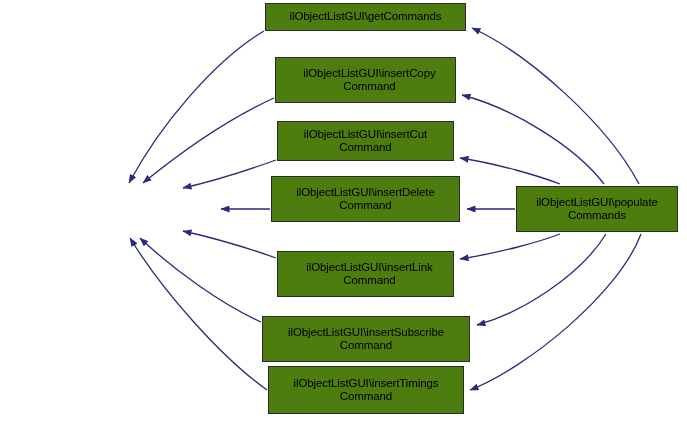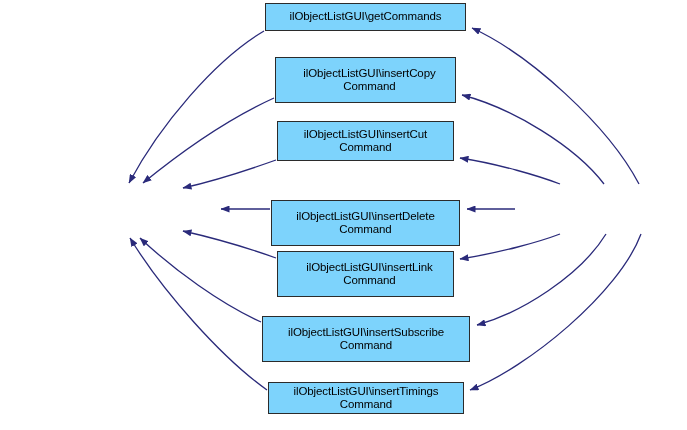--- a/index.html
+++ b/index.html
@@ -22,21 +22,21 @@
     left: 0;
     top: 0;
     width: 687px;
     height: 430px;
     pointer-events: none;
   }
   .node {
     position: absolute;
     box-sizing: border-box;
     border: 1px solid #2b2b2b;
-    background: #7dd3fc;
+    background: #4d7c0f;
     color: #000000;
     font-size: 11.5px;
     line-height: 13.5px;
     text-align: center;
     display: flex;
     align-items: center;
     justify-content: center;
     z-index: 5;
     letter-spacing: -0.1px;
   }
@@ -91,34 +91,38 @@
   <div class="node" style="left:275px; top:57px; width:181px; height:46px;padding-left:8px;">
     <span class="node-label">ilObjectListGUI\insertCopy
 Command</span>
   </div>
 
   <div class="node" style="left:277px; top:121px; width:177px; height:40px;">
     <span class="node-label">ilObjectListGUI\insertCut
 Command</span>
   </div>
 
-  <div class="node" style="left:271px; top:200px; width:189px; height:46px;">
+  <div class="node" style="left:271px; top:176px; width:189px; height:46px;">
     <span class="node-label">ilObjectListGUI\insertDelete
 Command</span>
   </div>
 
   <div class="node" style="left:277px; top:251px; width:177px; height:46px;padding-left:8px;">
     <span class="node-label">ilObjectListGUI\insertLink
 Command</span>
   </div>
 
   <div class="node" style="left:262px; top:316px; width:208px; height:46px;justify-content:center;">
     <span class="node-label">ilObjectListGUI\insertSubscribe
 Command</span>
   </div>
 
-  <div class="node" style="left:268px; top:382px; width:196px; height:32px;">
+  <div class="node" style="left:268px; top:366px; width:196px; height:48px;">
     <span class="node-label">ilObjectListGUI\insertTimings
 Command</span>
   </div>
 
+  <div class="node" style="left:516px; top:186px; width:162px; height:46px;">
+    <span class="node-label">ilObjectListGUI\populate
+Commands</span>
+  </div>
 
 </div>
 
 </body></html>

